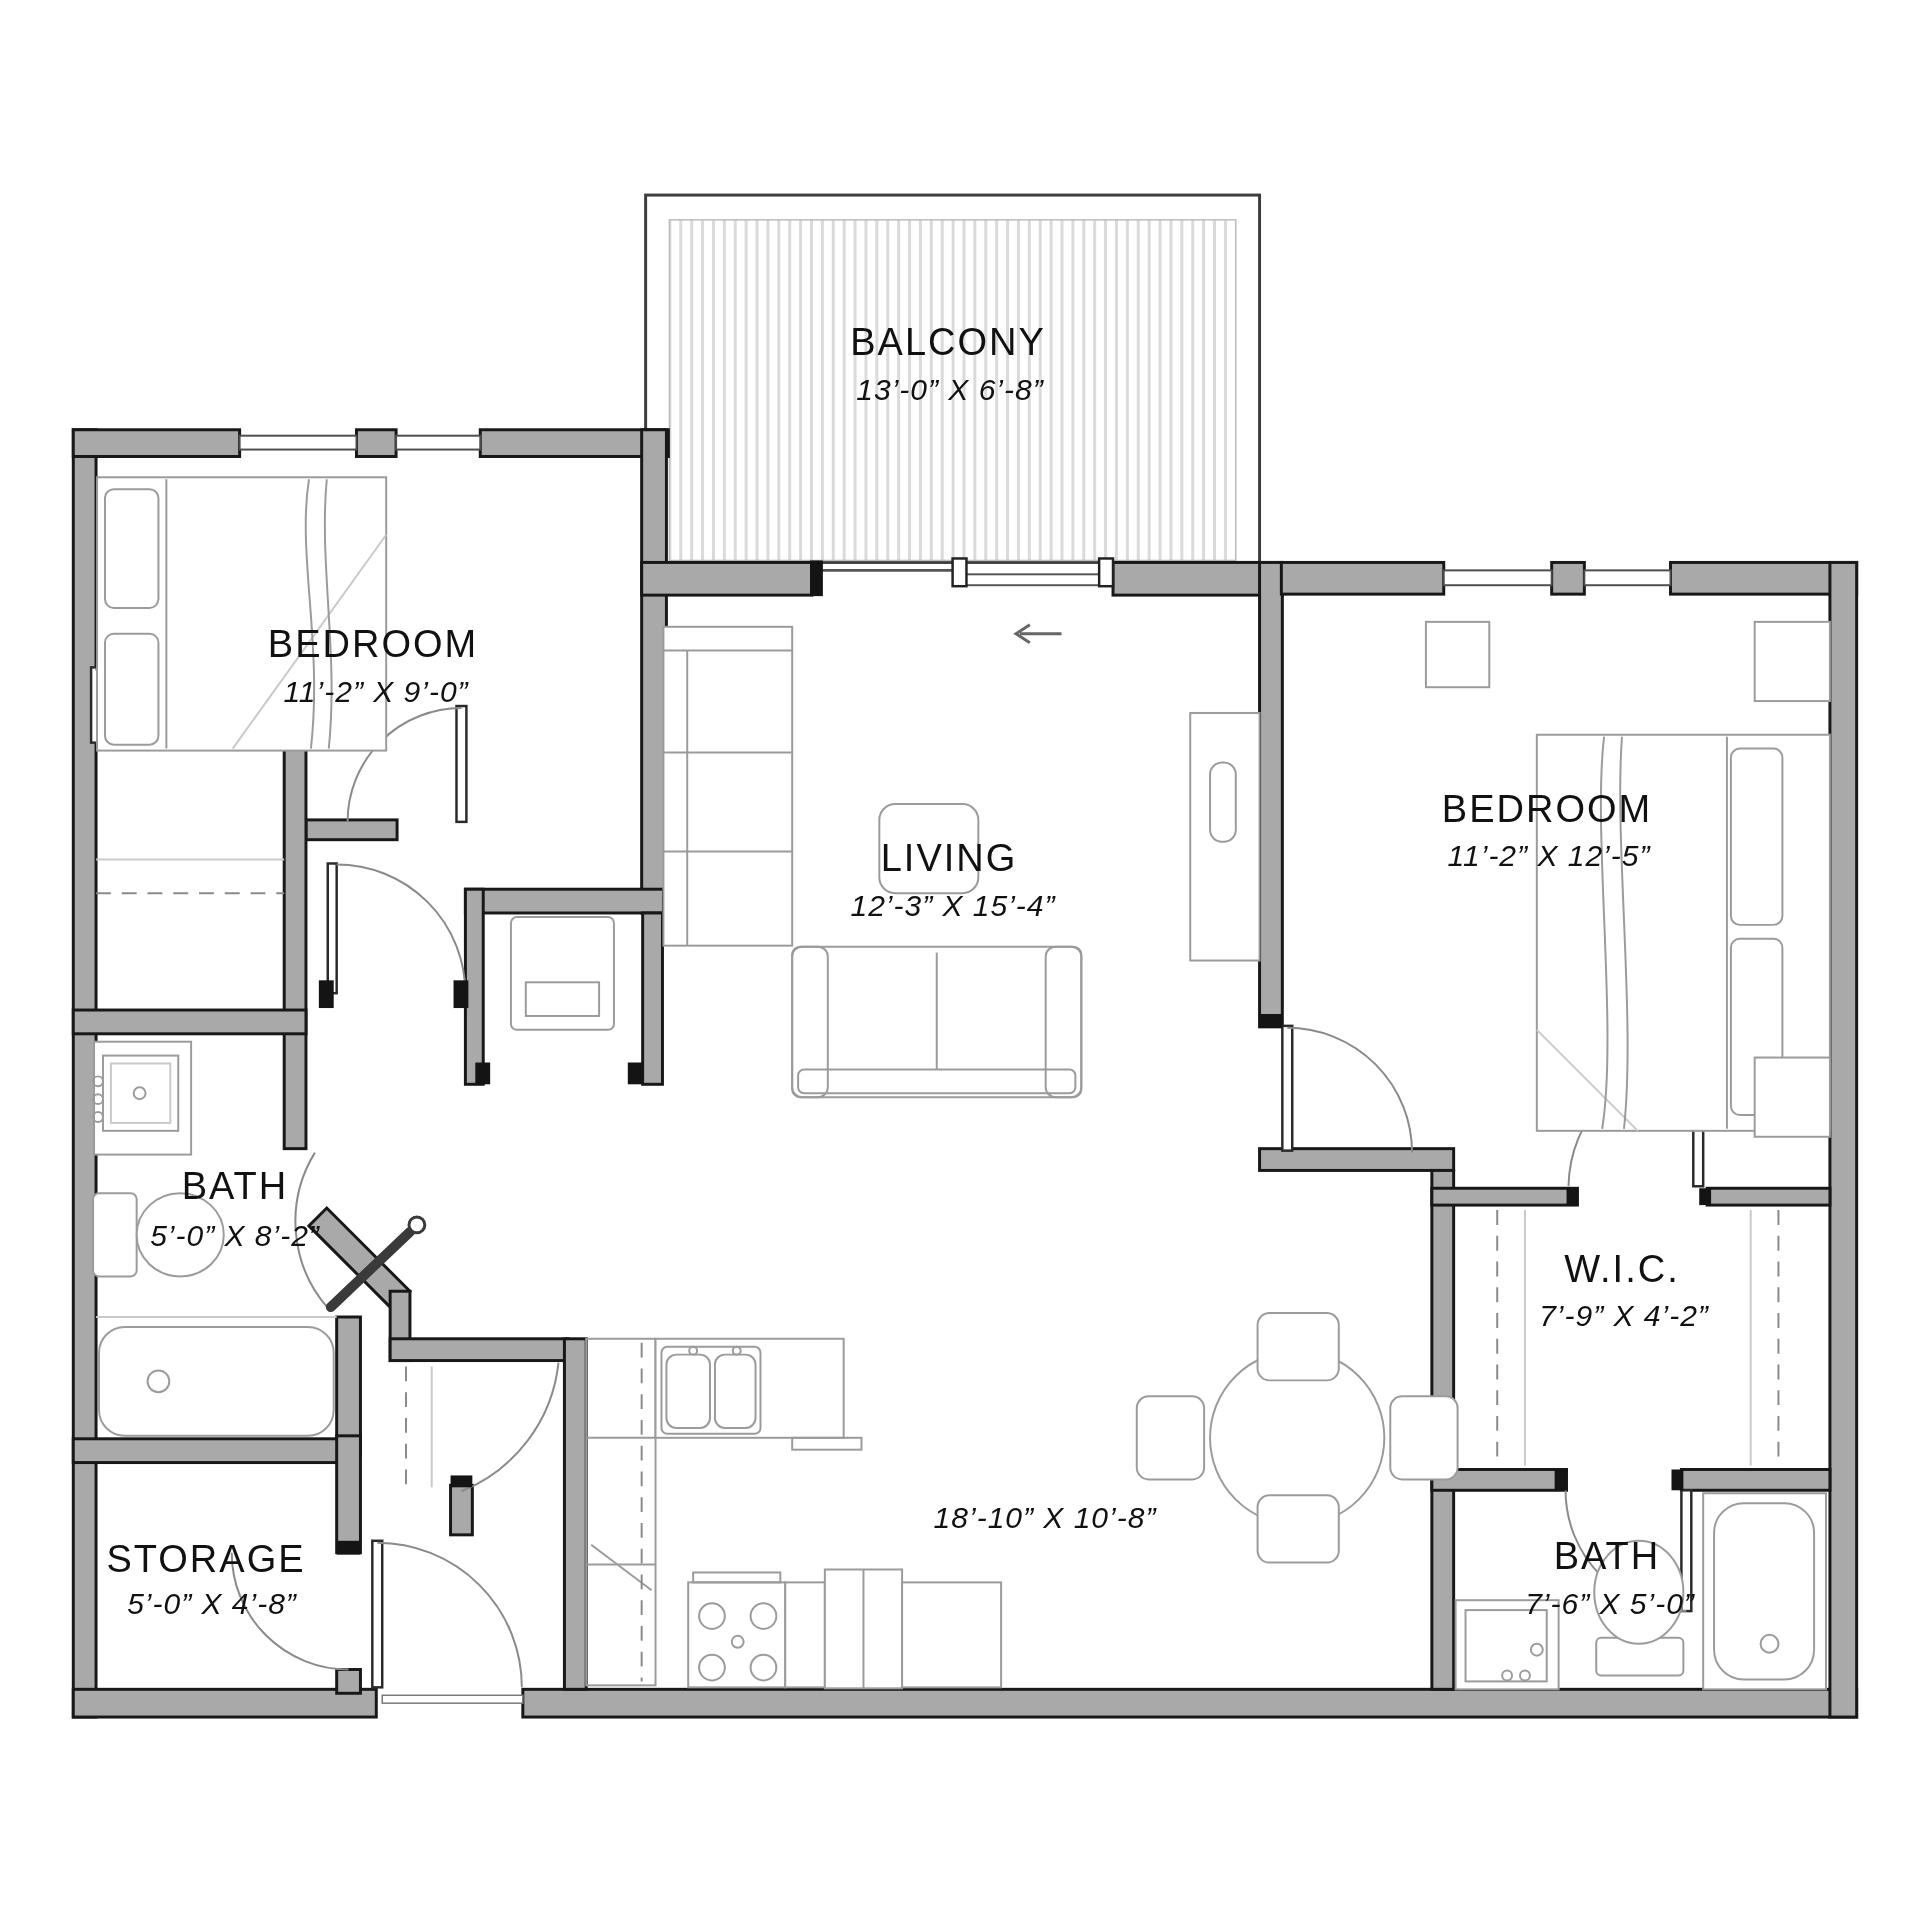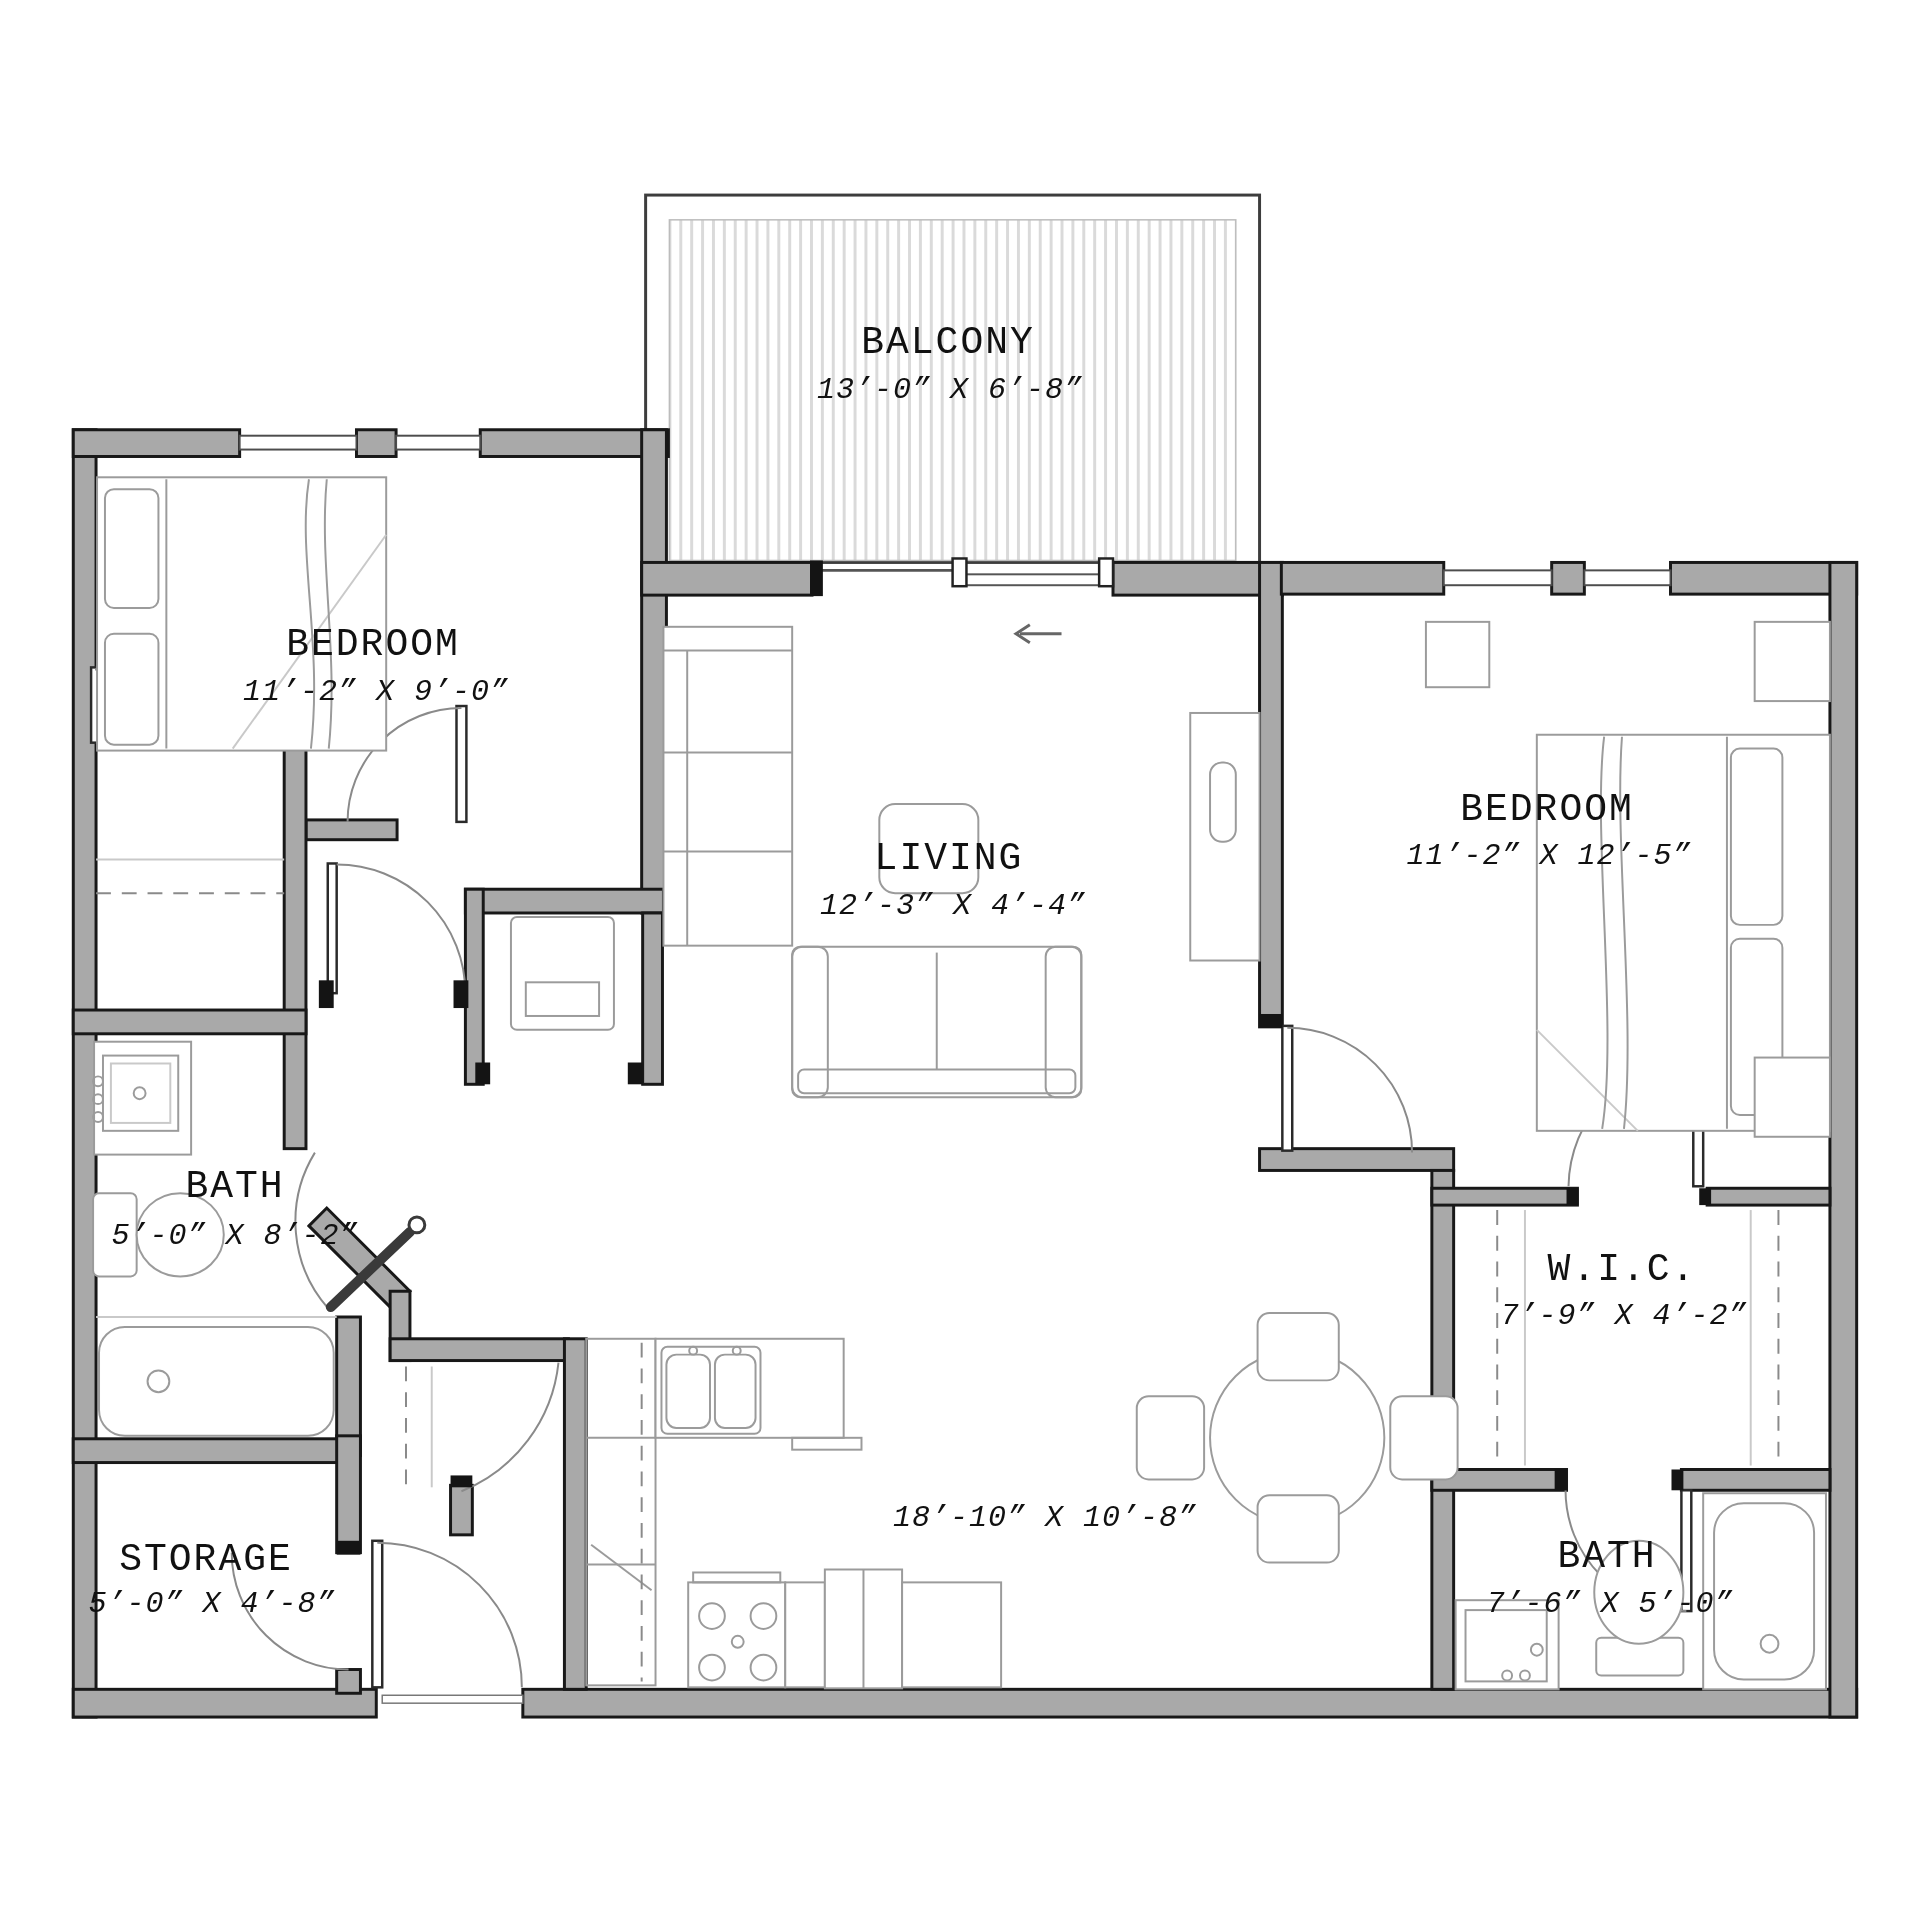--- a/index.html
+++ b/index.html
@@ -6,21 +6,21 @@
     --bg:#ffffff;
     --wall-fill:#a9a9a9;
     --wall-edge:#181818;
     --line:#9b9b9b;
     --line-light:#c9c9c9;
     --text:#111111;
   }
   html,body{margin:0;padding:0;background:var(--bg);}
   #plan{
     position:relative;width:1924px;height:1758px;background:var(--bg);
-    font-family:Liberation Mono, monospace;color:var(--text);overflow:hidden;
+    font-family:Liberation Sans, sans-serif;color:var(--text);overflow:hidden;
   }
   #plan svg{position:absolute;left:0;top:0;}
   .wall{fill:var(--wall-fill);stroke:var(--wall-edge);stroke-width:3;}
   .win{fill:#ffffff;stroke:#4d4d4d;stroke-width:2;}
   .furn{fill:#ffffff;stroke:var(--line);stroke-width:2;}
   .fix{fill:none;stroke:var(--line);stroke-width:2;}
   .soft{fill:none;stroke:var(--line-light);stroke-width:2;}
   .arc{fill:none;stroke:#8a8a8a;stroke-width:2;}
   .leaf{fill:#ffffff;stroke:#2a2a2a;stroke-width:2.5;}
   .jamb{fill:#141414;stroke:none;}
@@ -317,21 +317,21 @@
     </g>
   </svg>
 
   <div class="lbl room-name" style="left:948px;top:342px">BALCONY</div>
   <div class="lbl room-dims" style="left:950px;top:390px">13’-0” X 6’-8”</div>
 
   <div class="lbl room-name" style="left:373px;top:644px">BEDROOM</div>
   <div class="lbl room-dims" style="left:376px;top:692px">11’-2” X 9’-0”</div>
 
   <div class="lbl room-name" style="left:949px;top:858px">LIVING</div>
-  <div class="lbl room-dims" style="left:953px;top:906px">12’-3” X 4’-4”</div>
+  <div class="lbl room-dims" style="left:953px;top:906px">12’-3” X 15’-4”</div>
 
   <div class="lbl room-name" style="left:1547px;top:809px">BEDROOM</div>
   <div class="lbl room-dims" style="left:1549px;top:856px">11’-2” X 12’-5”</div>
 
   <div class="lbl room-name" style="left:235px;top:1186px">BATH</div>
   <div class="lbl room-dims" style="left:235px;top:1236px">5’-0” X 8’-2”</div>
 
   <div class="lbl room-name" style="left:1622px;top:1269px">W.I.C.</div>
   <div class="lbl room-dims" style="left:1624px;top:1316px">7’-9” X 4’-2”</div>
 

